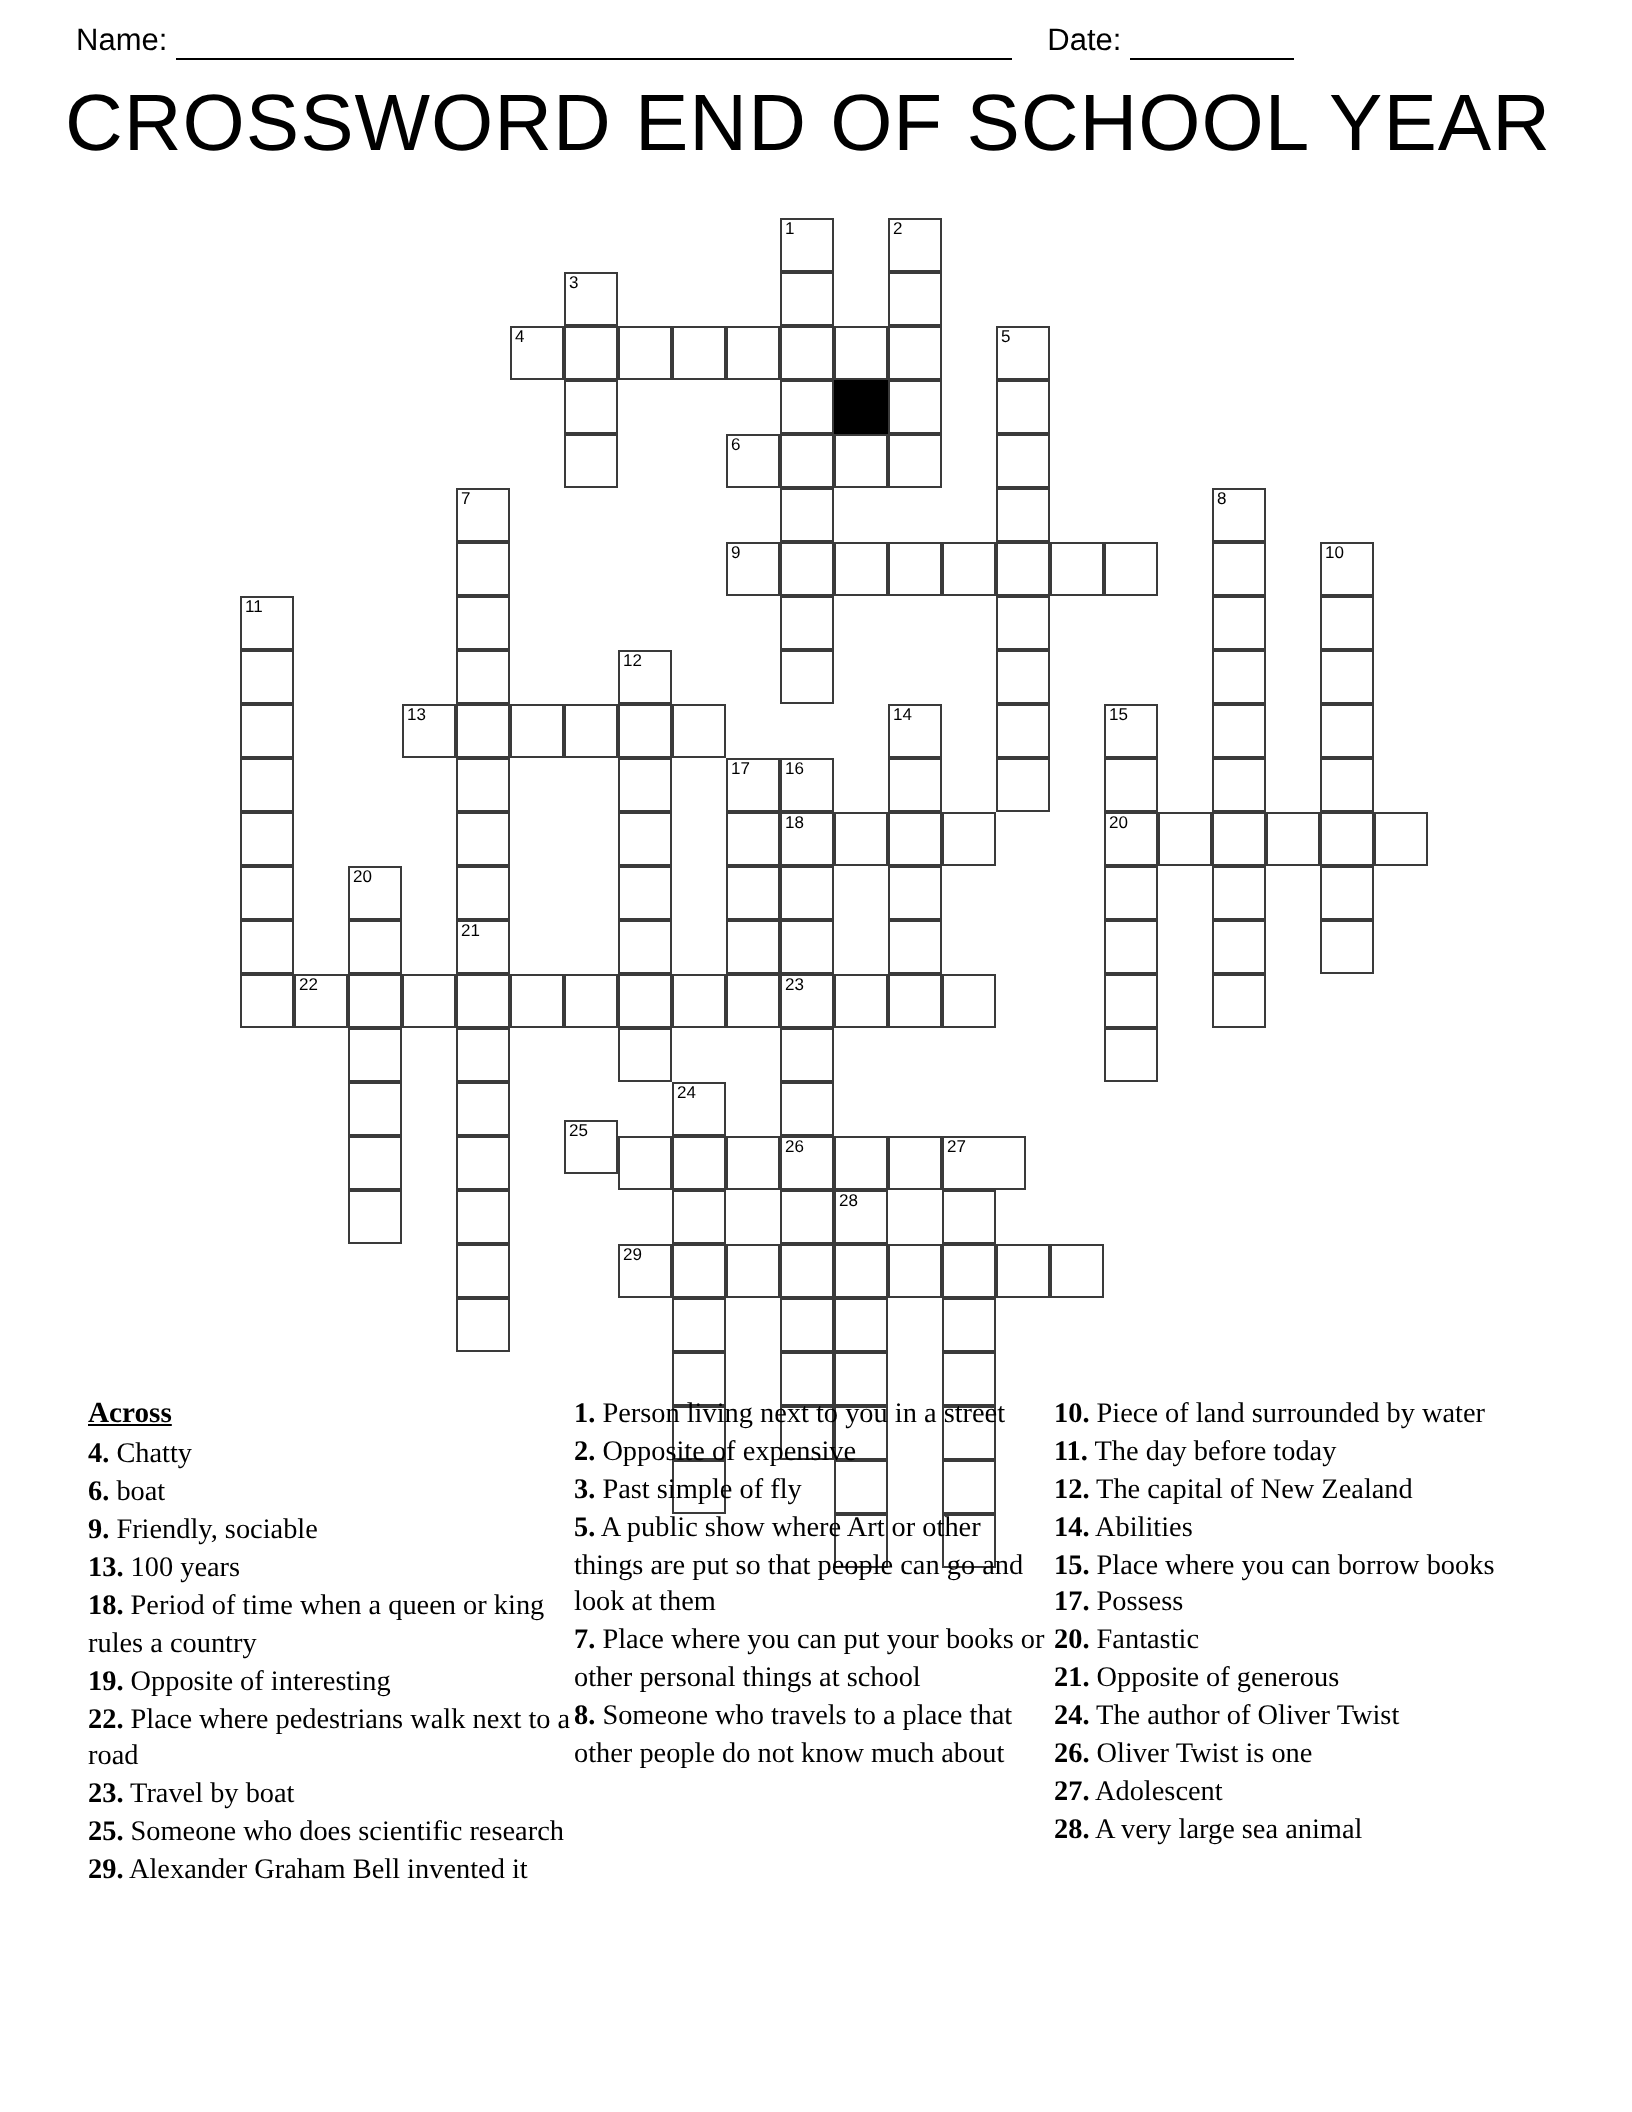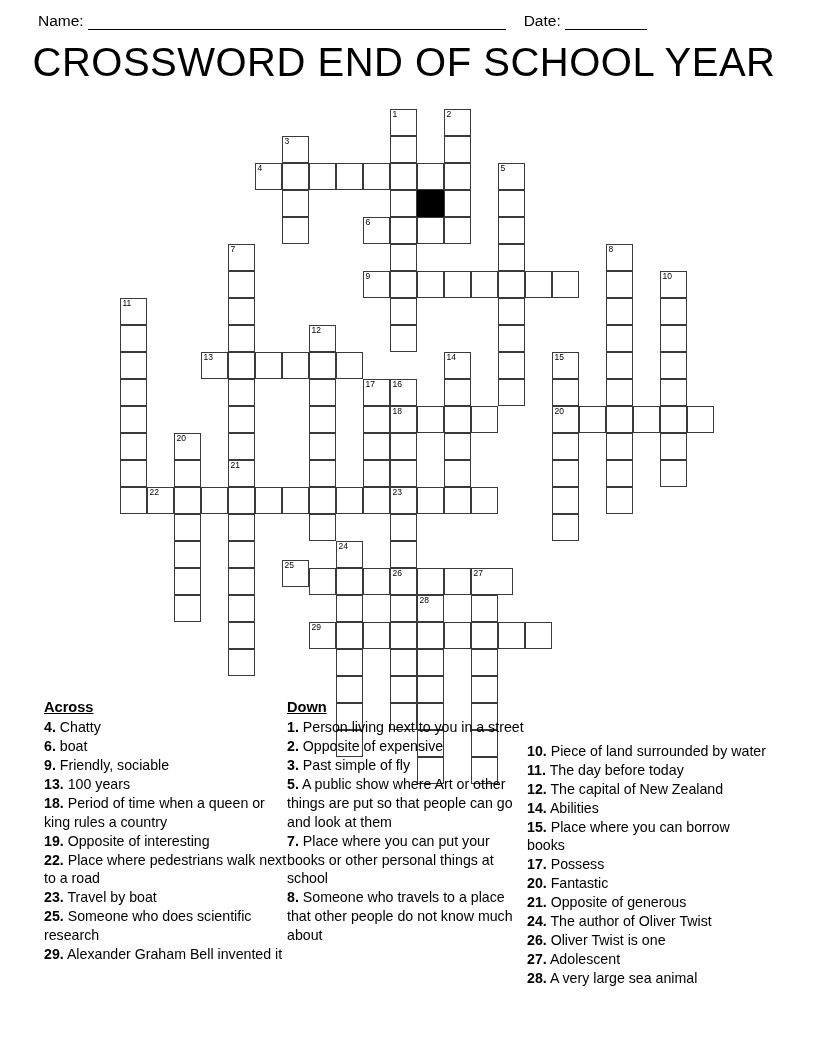--- a/index.html
+++ b/index.html
@@ -97,27 +97,27 @@
     left: 0;
     top: 698px;
     width: 816px;
     padding: 0 44px;
     box-sizing: border-box;
     display: flex;
     gap: 0px;
     align-items: flex-start;
   }
   .clue-col {
-    font-family: Liberation Sans, sans-serif;
+    font-family: Liberation Serif, serif;
     font-size: 14.2px;
     line-height: 1.33;
   }
   .col-1 { width: 243px; }
   .col-2 { width: 240px; }
-  .col-3 { width: 241px; margin-top: 44px; }
+  .col-3 { width: 241px; }
   .clue-head {
     font-weight: bold;
     text-decoration: underline;
     font-size: 14.6px;
     margin-bottom: 1px;
     display: block;
   }
   .clue {
     display: block;
     margin-bottom: 0px;
@@ -387,21 +387,20 @@
         <span class="clue"><span class="n">13.</span><span> 100 years</span></span>
         <span class="clue"><span class="n">18.</span><span> Period of time when a queen or king rules a country</span></span>
         <span class="clue"><span class="n">19.</span><span> Opposite of interesting</span></span>
         <span class="clue"><span class="n">22.</span><span> Place where pedestrians walk next to a road</span></span>
         <span class="clue"><span class="n">23.</span><span> Travel by boat</span></span>
         <span class="clue"><span class="n">25.</span><span> Someone who does scientific research</span></span>
         <span class="clue"><span class="n">29.</span><span> Alexander Graham Bell invented it</span></span>
       </div>
   </div>
   <div class="clue-col col-2">
-    <span class="clue-head">Down</span>
     <div id="down-list-a">
         <span class="clue"><span class="n">1.</span><span> Person living next to you in a street</span></span>
         <span class="clue"><span class="n">2.</span><span> Opposite of expensive</span></span>
         <span class="clue"><span class="n">3.</span><span> Past simple of fly</span></span>
         <span class="clue"><span class="n">5.</span><span> A public show where Art or other things are put so that people can go and look at them</span></span>
         <span class="clue"><span class="n">7.</span><span> Place where you can put your books or other personal things at school</span></span>
         <span class="clue"><span class="n">8.</span><span> Someone who travels to a place that other people do not know much about</span></span>
       </div>
   </div>
   <div class="clue-col col-3">

